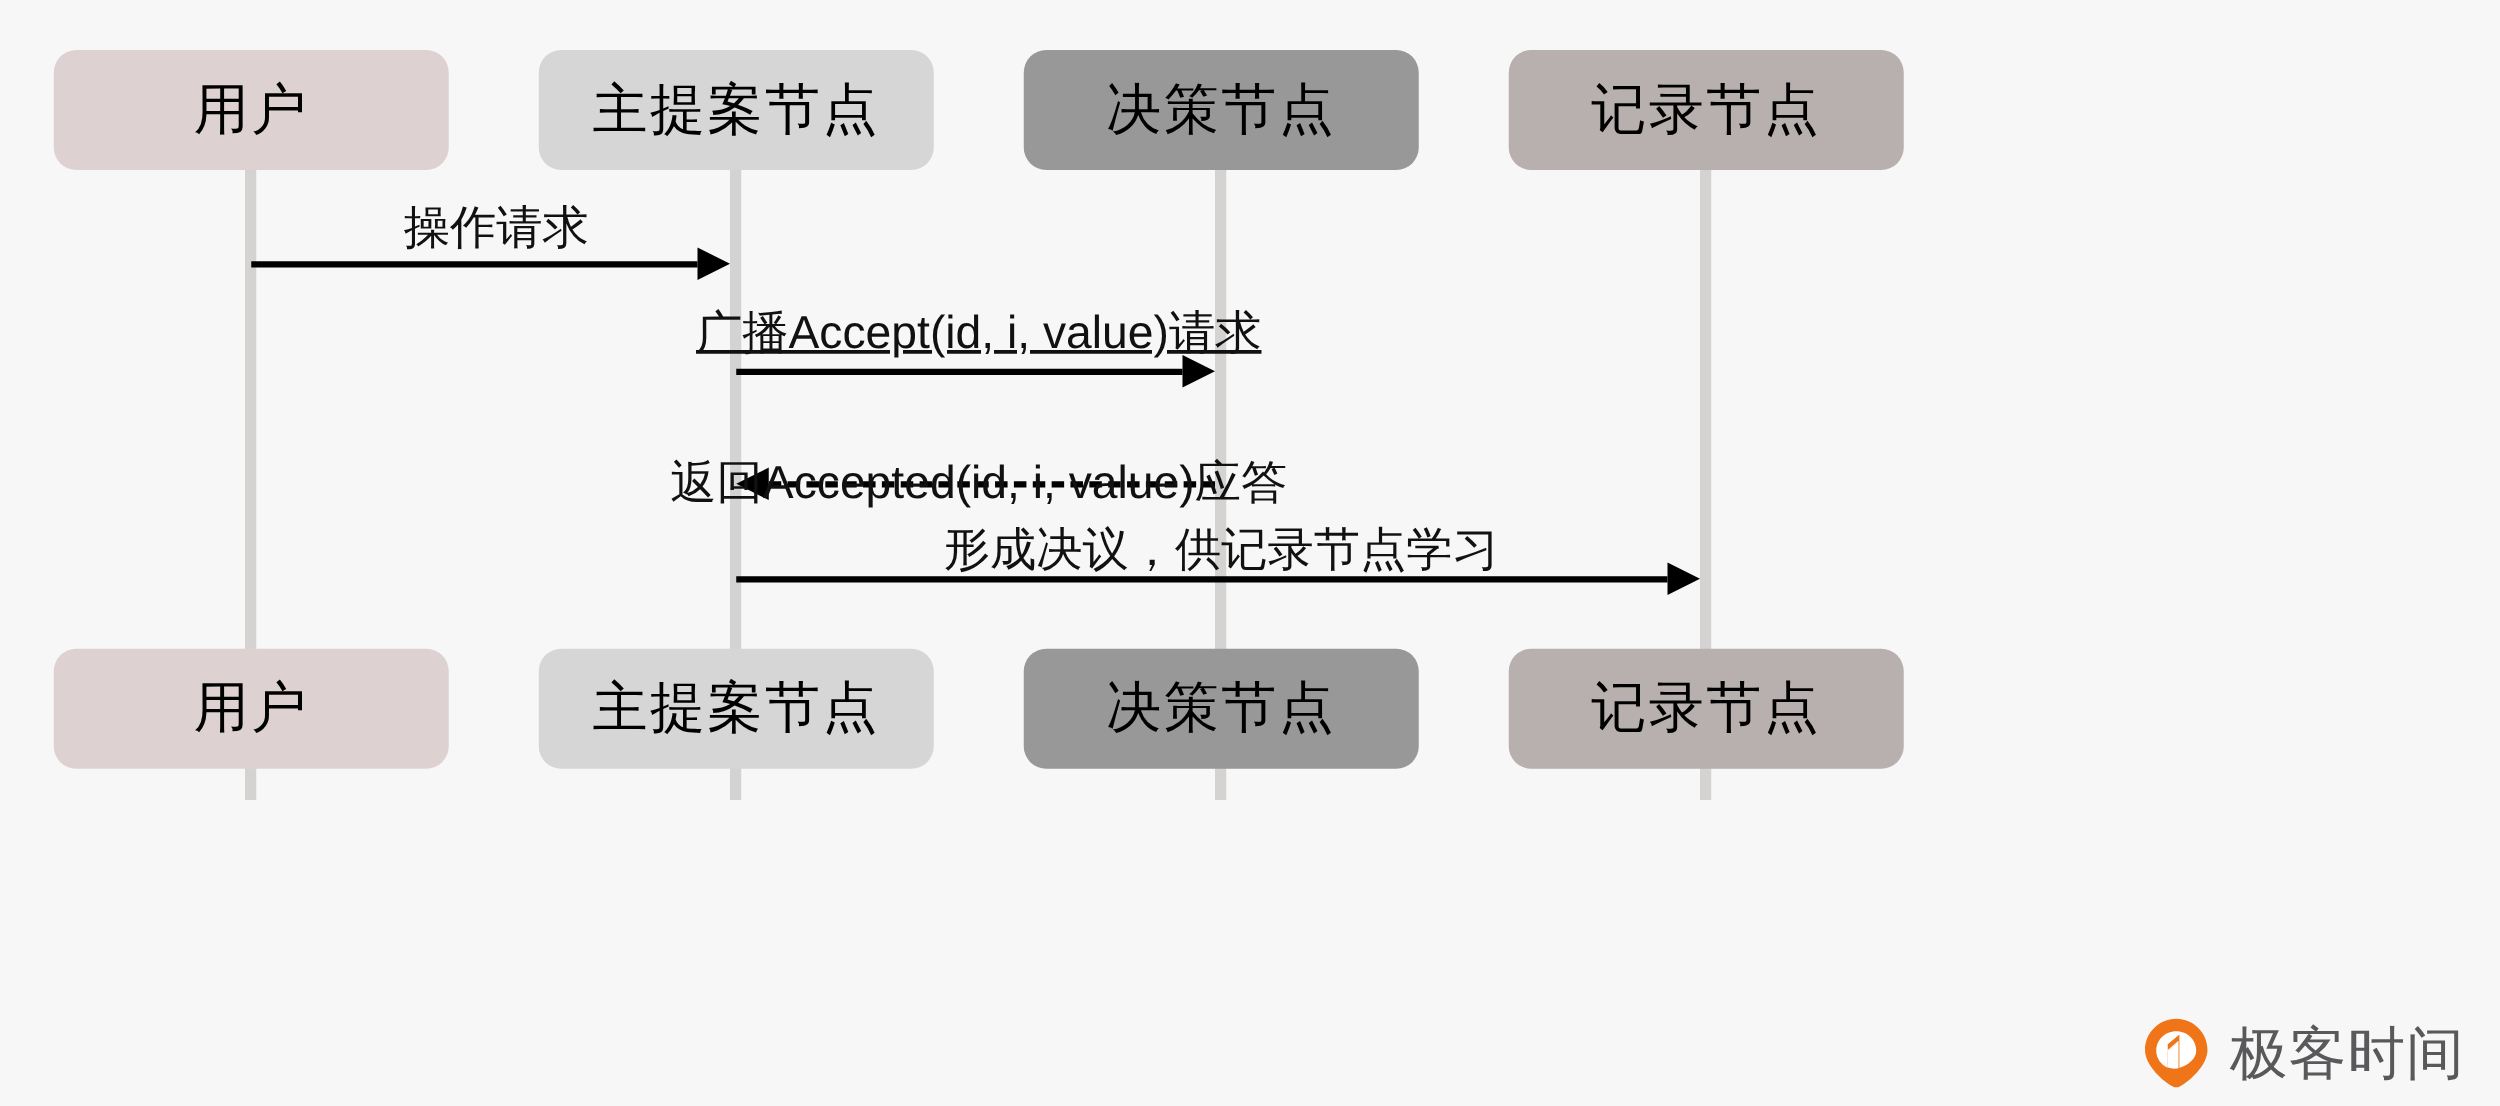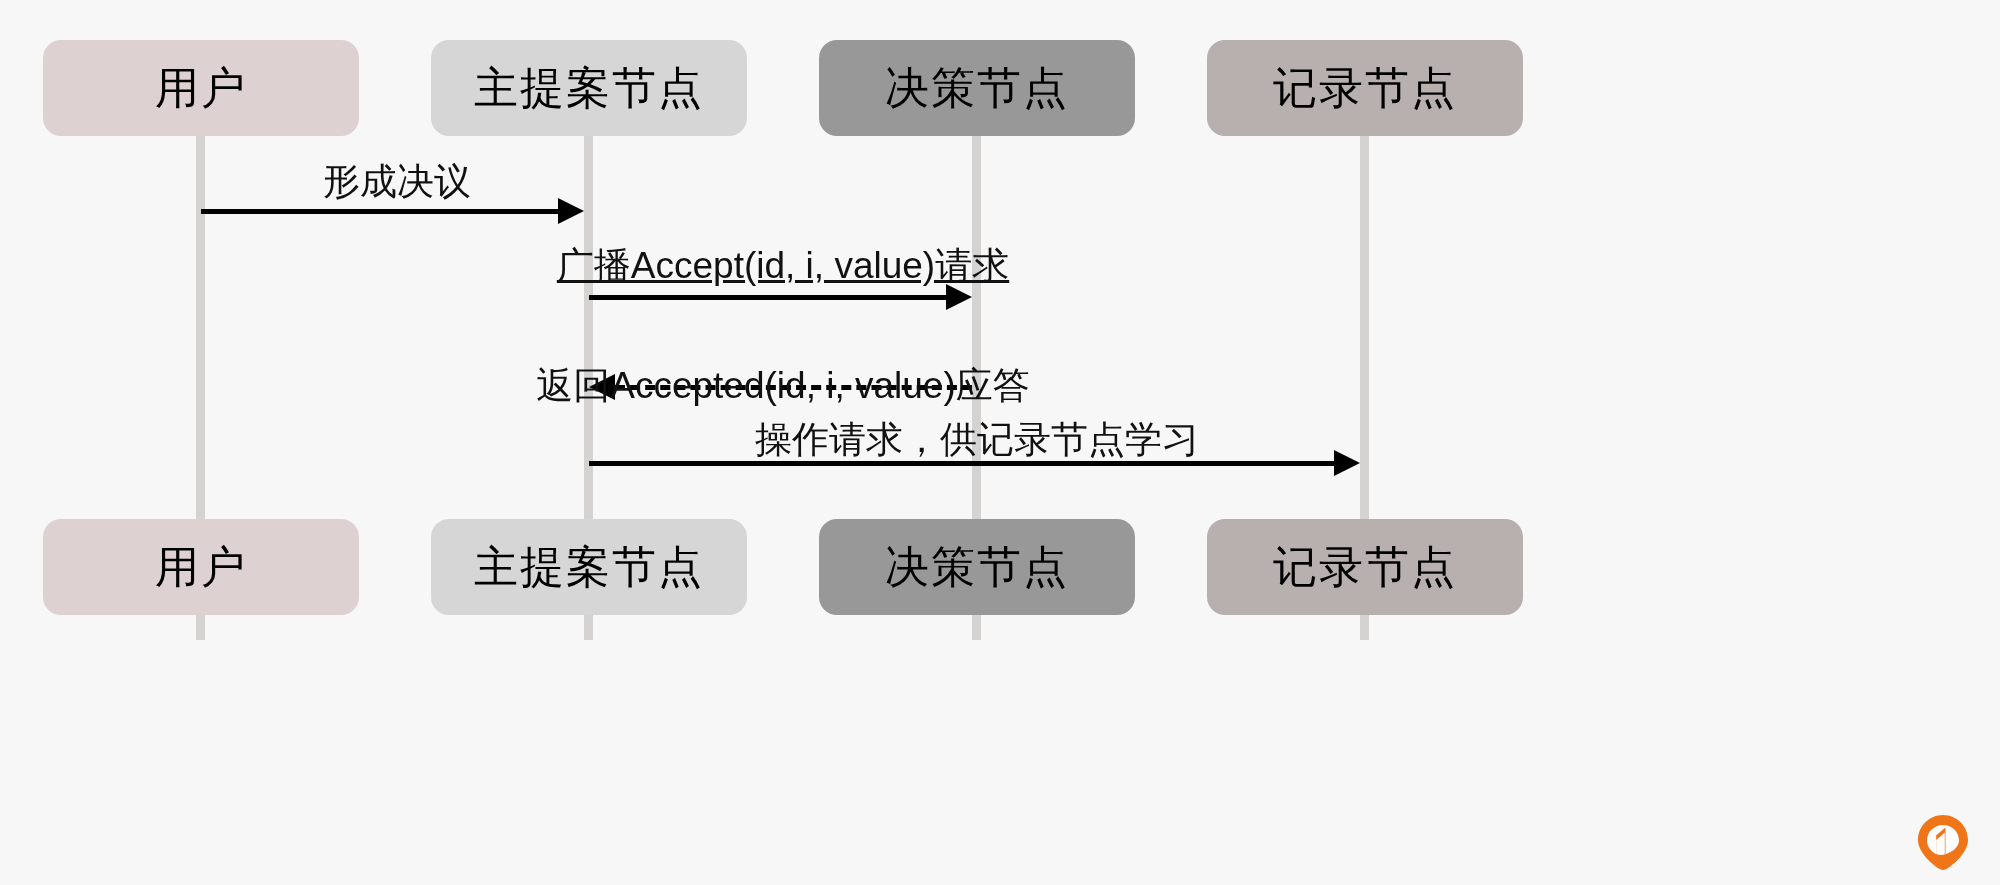--- a/index.html
+++ b/index.html
@@ -125,39 +125,39 @@
   </div>
 
   <div class="participant" style="left:1207px; top:40px; width:316px; height:96px; background:#b8afaf;">
     <span class="plabel">记录节点</span>
   </div>
 
   <div class="msg" style="left:201px; top:209px; width:383px;">
     <div class="msg-line" style="width:357px;"></div>
     <div class="arrow-head right" style="left:357px;"></div>
   </div>
-  <div class="msg-label" style="left:397px; top:163px;">形成决议</div>
+  <div class="msg-label" style="left:397px; top:163px;">操作请求</div>
 
   <div class="msg" style="left:589px; top:295px; width:383px;">
     <div class="msg-line" style="width:357px;"></div>
     <div class="arrow-head right" style="left:357px;"></div>
   </div>
   <div class="msg-label" style="left:783px; top:247px;text-decoration:underline;">广播Accept(id, i, value)请求</div>
 
   <div class="msg" style="left:589px; top:385px; width:383px;">
     <div class="msg-line dashed" style="left:26px; width:357px;"></div>
     <div class="arrow-head left" style="left:0px;"></div>
   </div>
   <div class="msg-label" style="left:783px; top:339px;margin-top:28px;">返回Accepted(id, i, value)应答</div>
 
   <div class="msg" style="left:589px; top:461px; width:771px;">
     <div class="msg-line" style="width:745px;"></div>
     <div class="arrow-head right" style="left:745px;"></div>
   </div>
-  <div class="msg-label" style="left:977px; top:421px;">操作请求，供记录节点学习</div>
+  <div class="msg-label" style="left:977px; top:421px;">形成决议，供记录节点学习</div>
 
   <div class="participant" style="left:43px; top:519px; width:316px; height:96px; background:#ddd2d1;">
     <span class="plabel">用户</span>
   </div>
 
   <div class="participant" style="left:431px; top:519px; width:316px; height:96px; background:#d6d6d6;">
     <span class="plabel">主提案节点</span>
   </div>
 
   <div class="participant" style="left:819px; top:519px; width:316px; height:96px; background:#989898;">
@@ -169,15 +169,16 @@
   </div>
 
   <div id="watermark">
     <span class="logo-mark">
       <svg width="58" height="58" viewBox="0 0 58 58" xmlns="http://www.w3.org/2000/svg">
         <path d="M29 2 C15.2 2 4 13.2 4 27 C4 39.5 19 52.5 26.2 56.2 C27.9 57.1 30.1 57.1 31.8 56.2 C39 52.5 54 39.5 54 27 C54 13.2 42.8 2 29 2 Z" fill="#ef7518"></path>
         <path d="M29 12 C20 12 13 19 13 27.5 C13 33.5 16.8 38.6 22.2 41.2 L22.2 27.8 L29 22 L29 41.6 C29.6 41.6 30.2 41.6 30.8 41.5 L30.8 19.6 L22.2 27 L22.2 22.3 L31.5 14.5 L31.5 41.2 C38.4 39.2 45 33.8 45 27.5 C45 19 38 12 29 12 Z" fill="#ffffff"></path>
         <path d="M22.2 27.6 L29.6 21.4 L29.6 41.8 C26.9 42.1 24.4 41.8 22.2 41.0 Z" fill="#ffffff"></path>
       </svg>
     </span>
+    <span class="logo-text">极客时间</span>
   </div>
 
 </div>
 
 </body></html>

